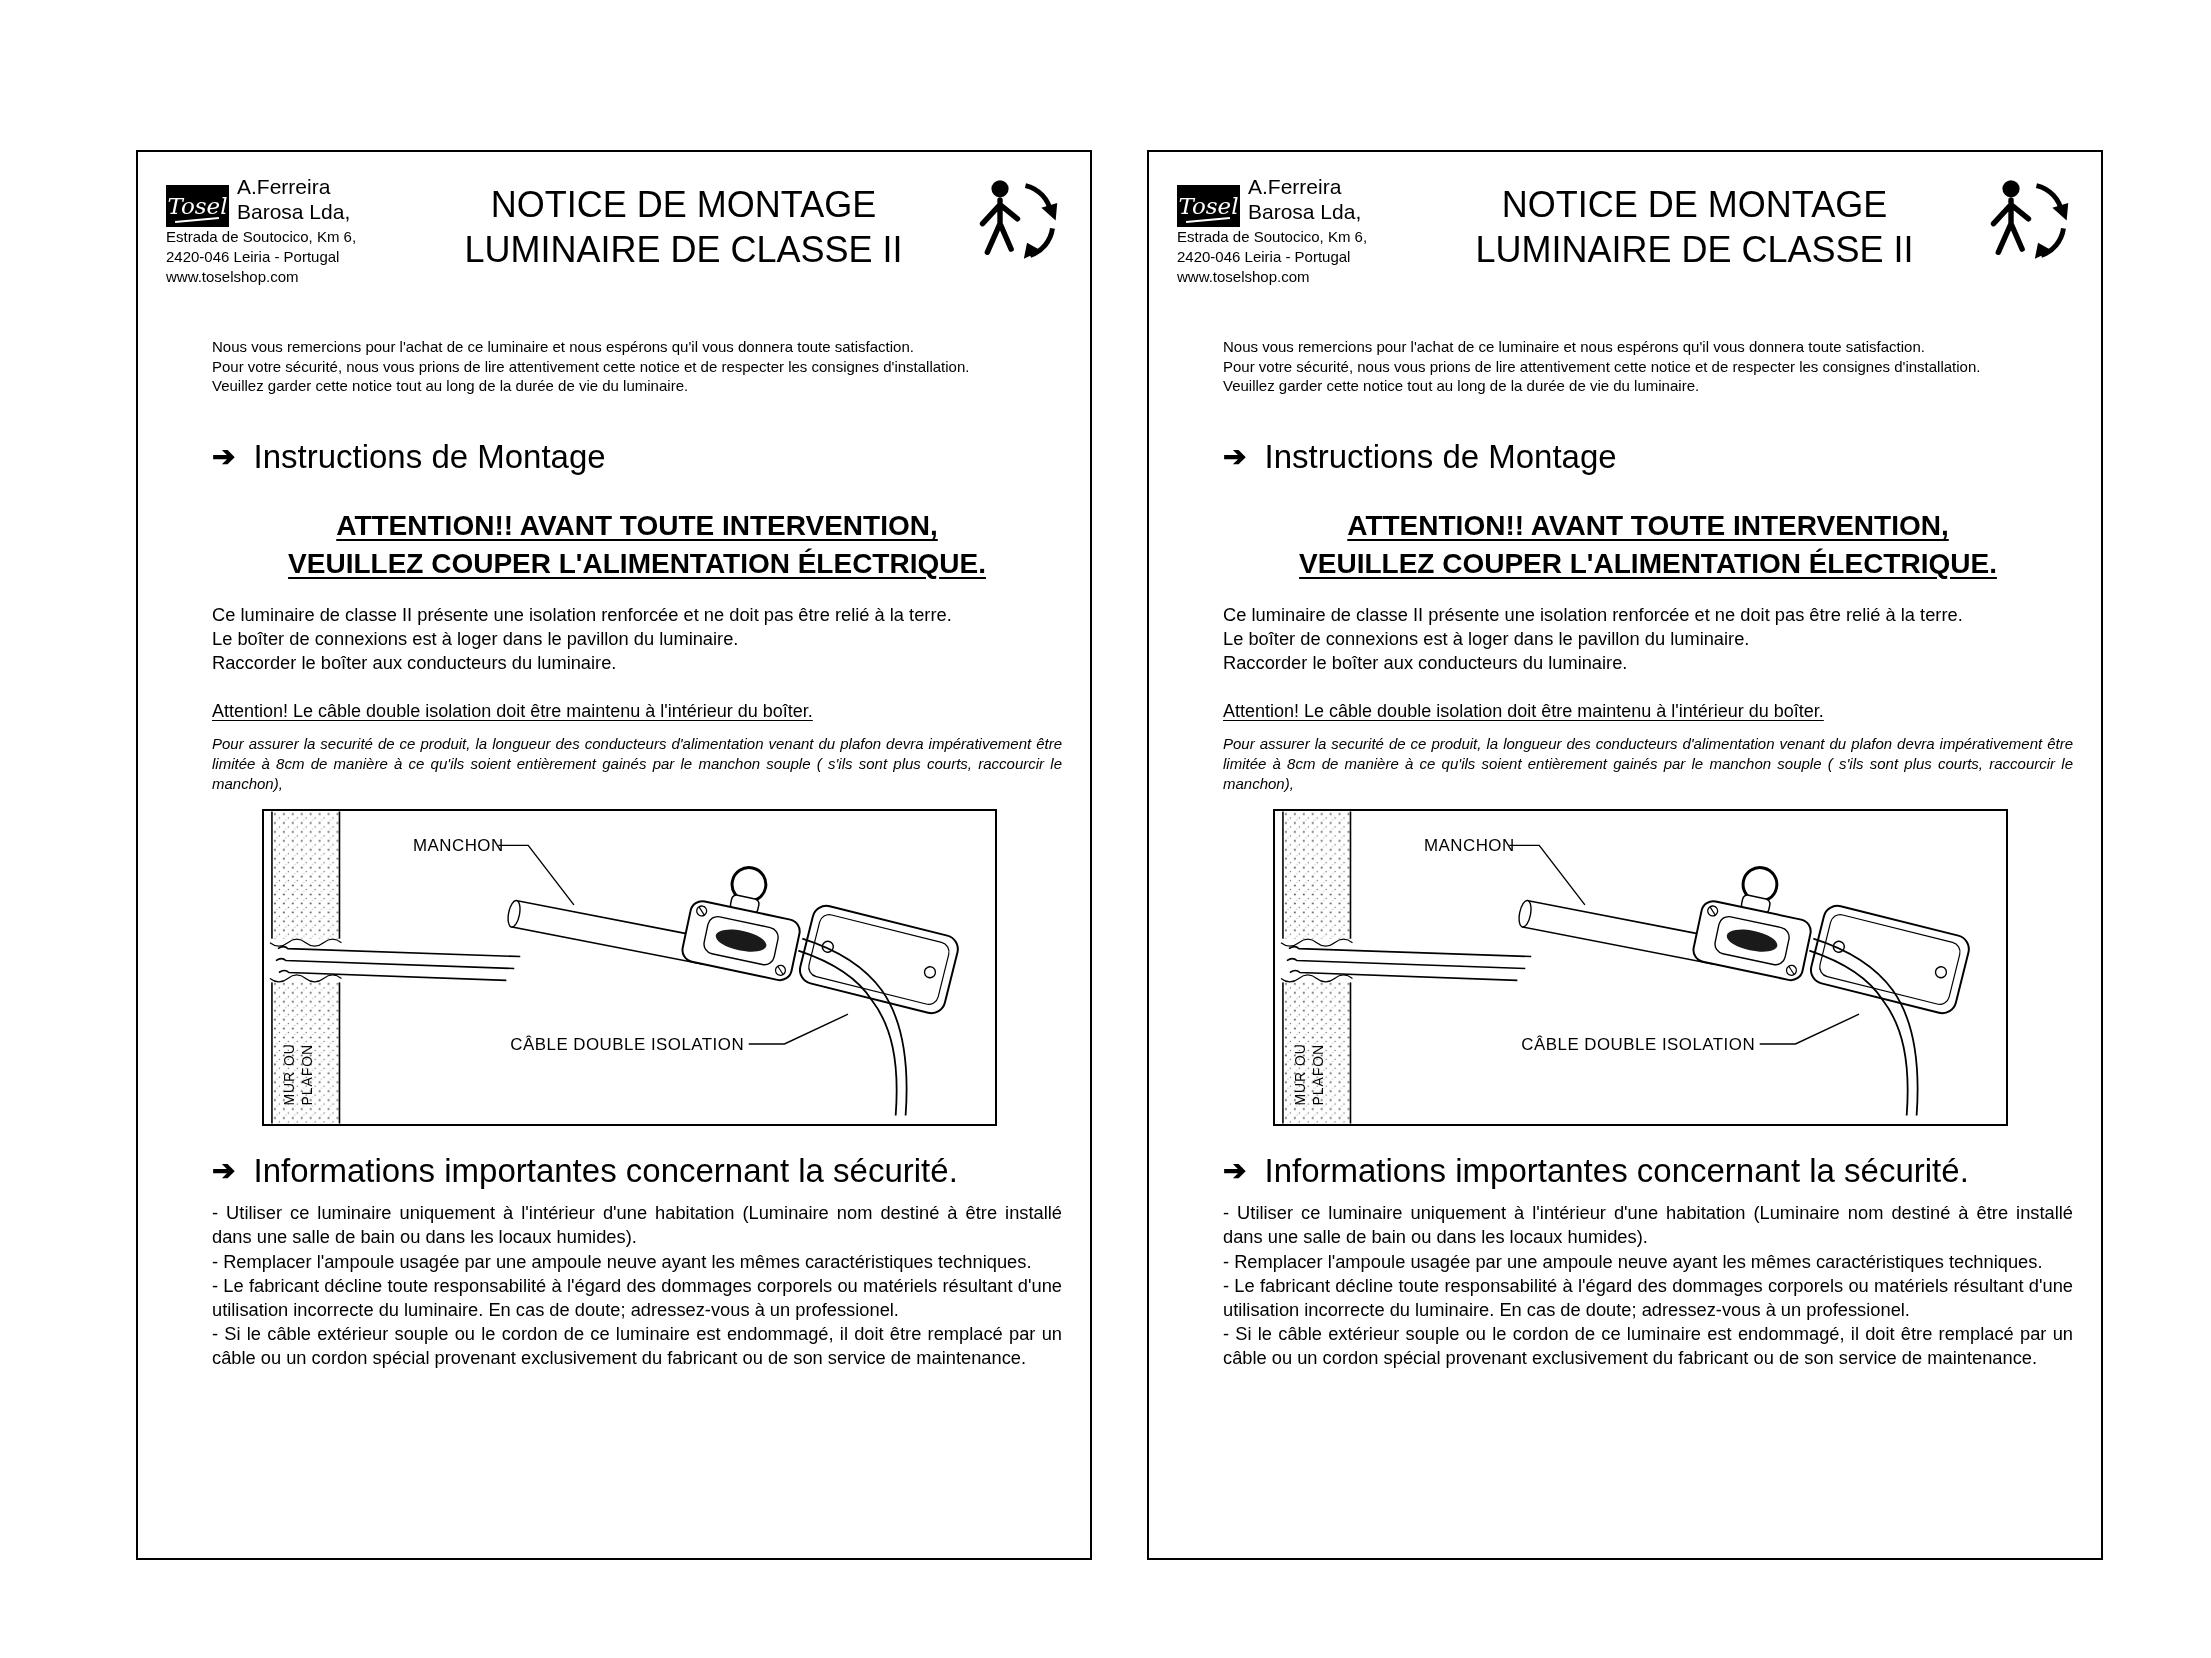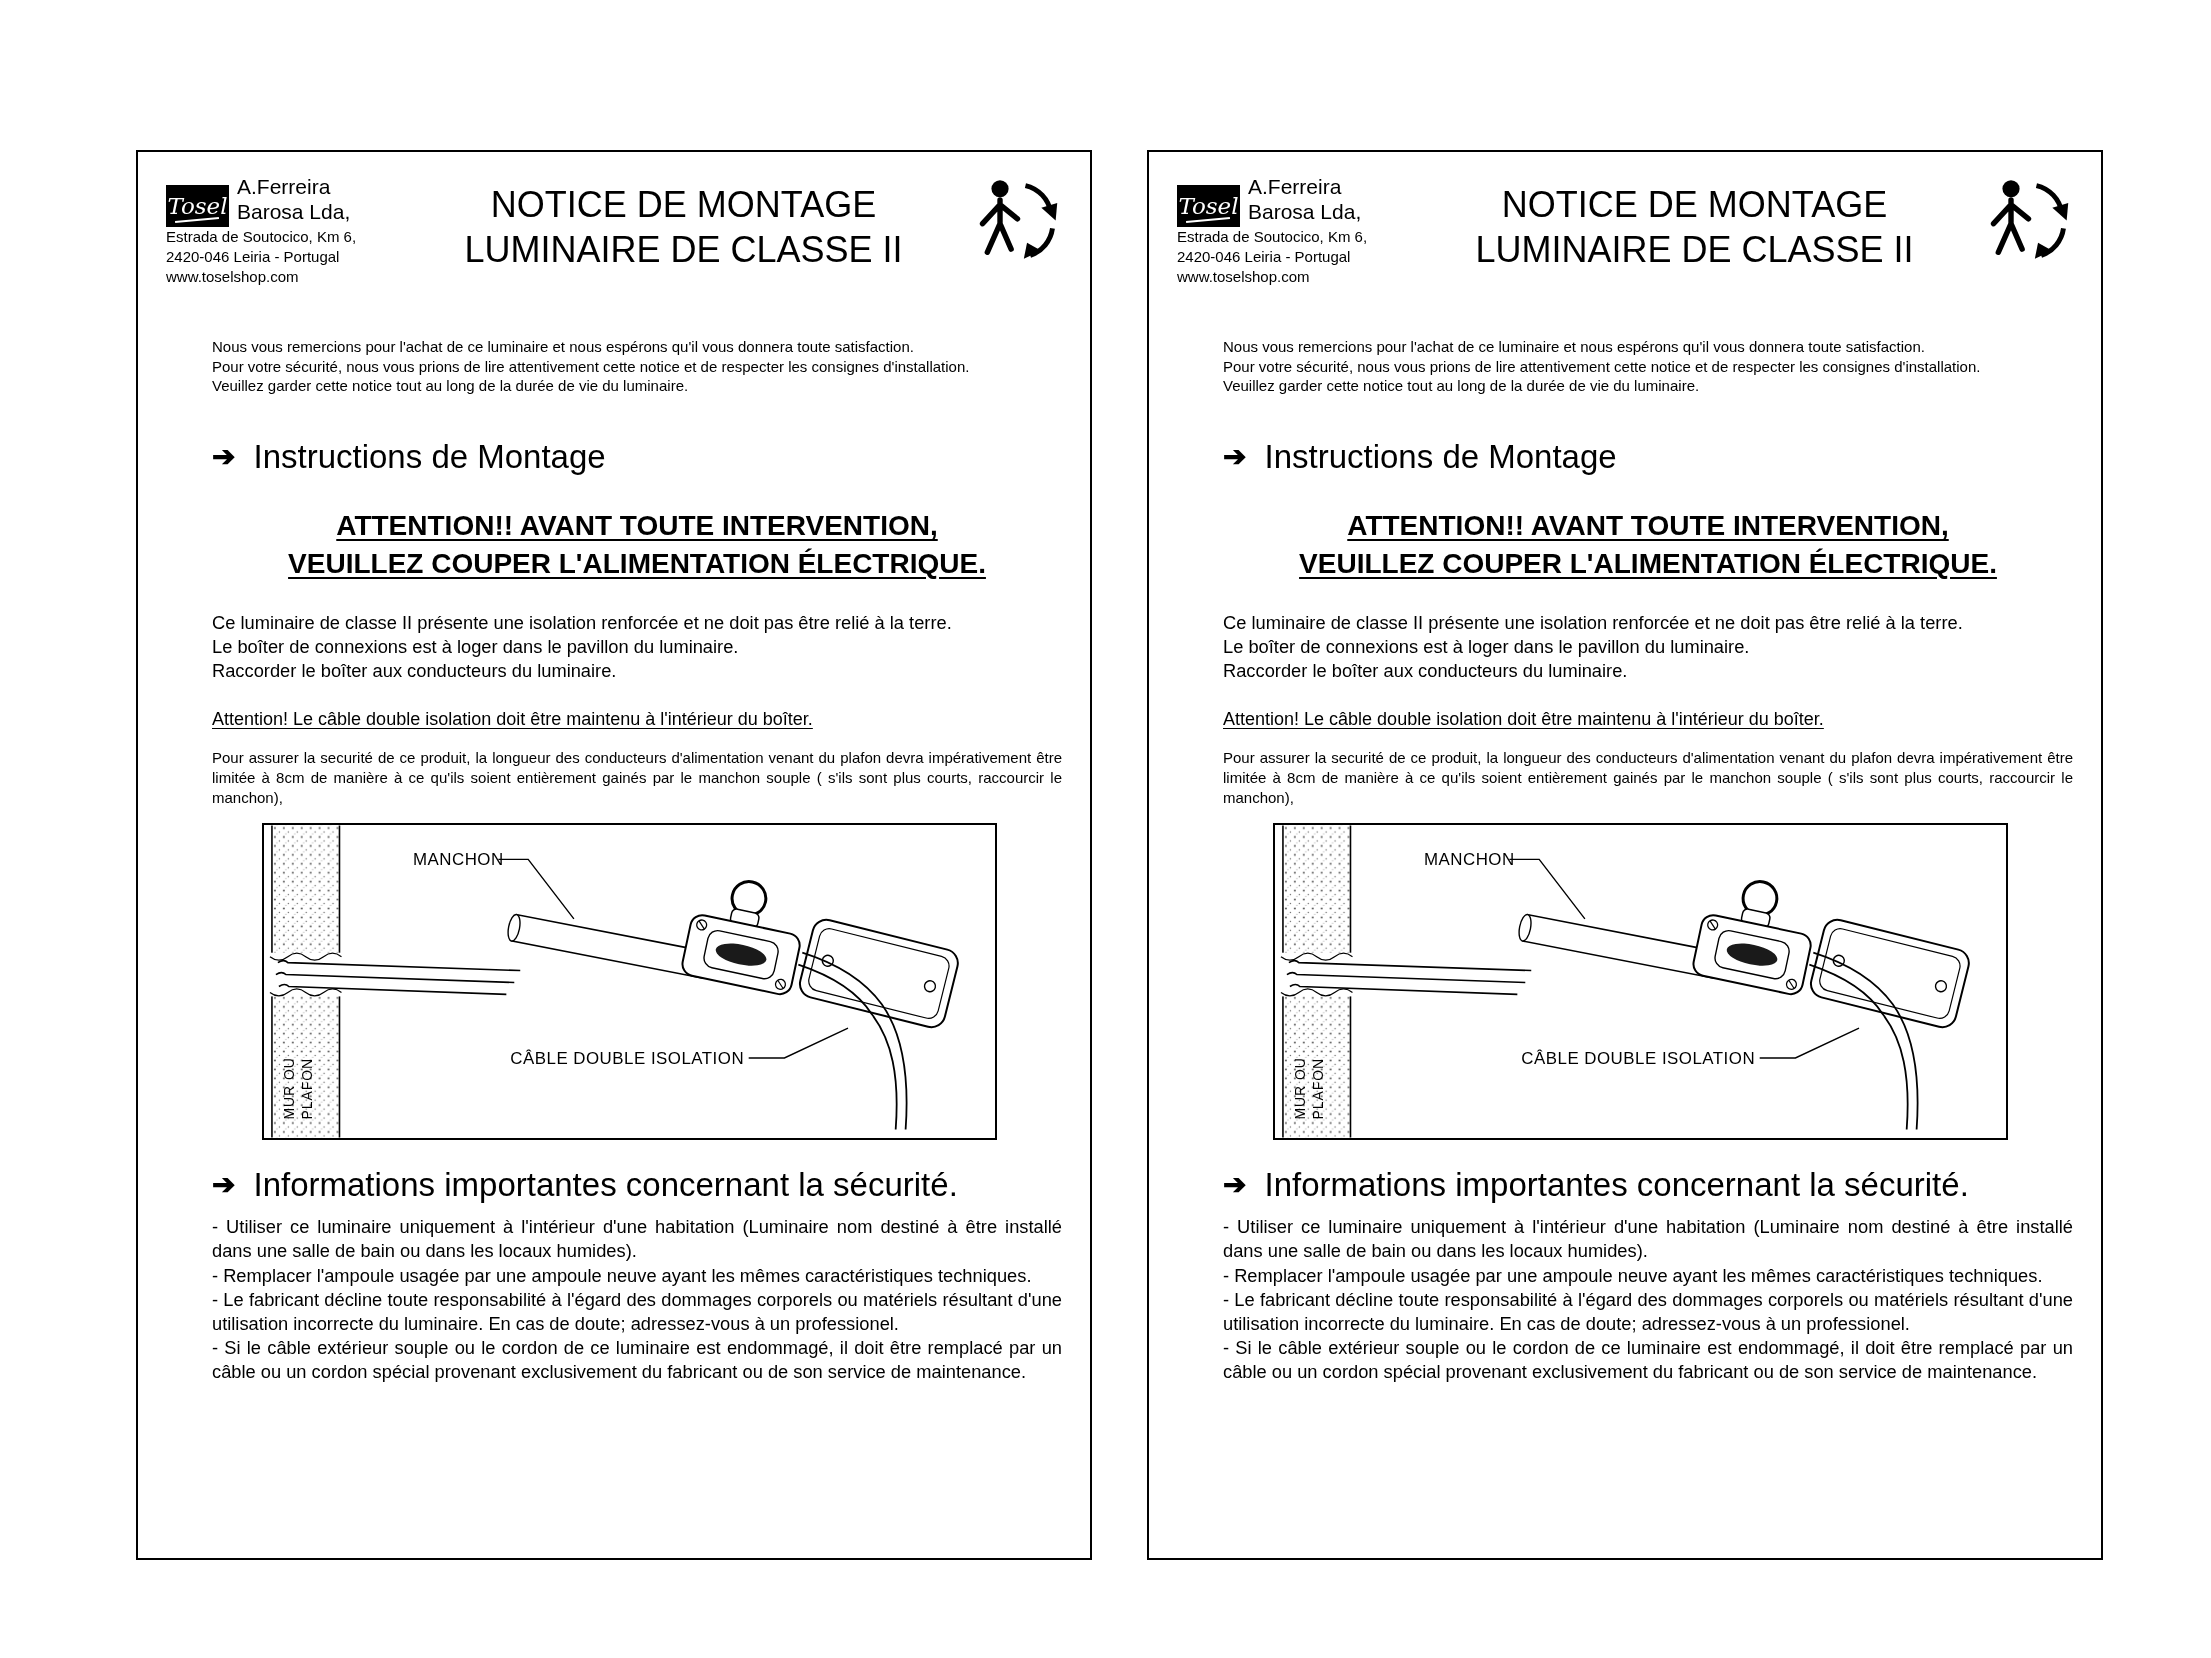--- a/index.html
+++ b/index.html
@@ -53,23 +53,23 @@
     display: flex; align-items: baseline; gap: 18px;
     font-size: 33px; line-height: 1.3;
   }
   .section-heading .arrow { font-size: 28px; font-weight: bold; position: relative; top: -2px; }
   .h1-spot { margin-top: 40px; }
   .h2-spot { margin-top: 24px; }
 
   .warning { margin-top: 28px; text-align: center; font-weight: bold; font-size: 28px; line-height: 1.35; }
   .warning div { text-decoration: underline; text-underline-offset: 4px; }
 
-  .block1 { margin-top: 28px; }
+  .block1 { margin-top: 20px; }
   .attention { margin-top: 26px; font-size: 18px; text-decoration: underline; text-underline-offset: 3px; }
-  .p4 { margin-top: 18px; }
+  .p4 { margin-top: 12px; font-style: italic; }
 
   .diagram {
     margin: 16px 0 0 50px;
     width: 735px; height: 317px;
     border: 2px solid #000;
     background: #fff;
   }
   .diagram svg { width: 100%; height: 100%; display: block; }
   .diagram text { font-family: "Liberation Sans", sans-serif; fill: #000; }
 

